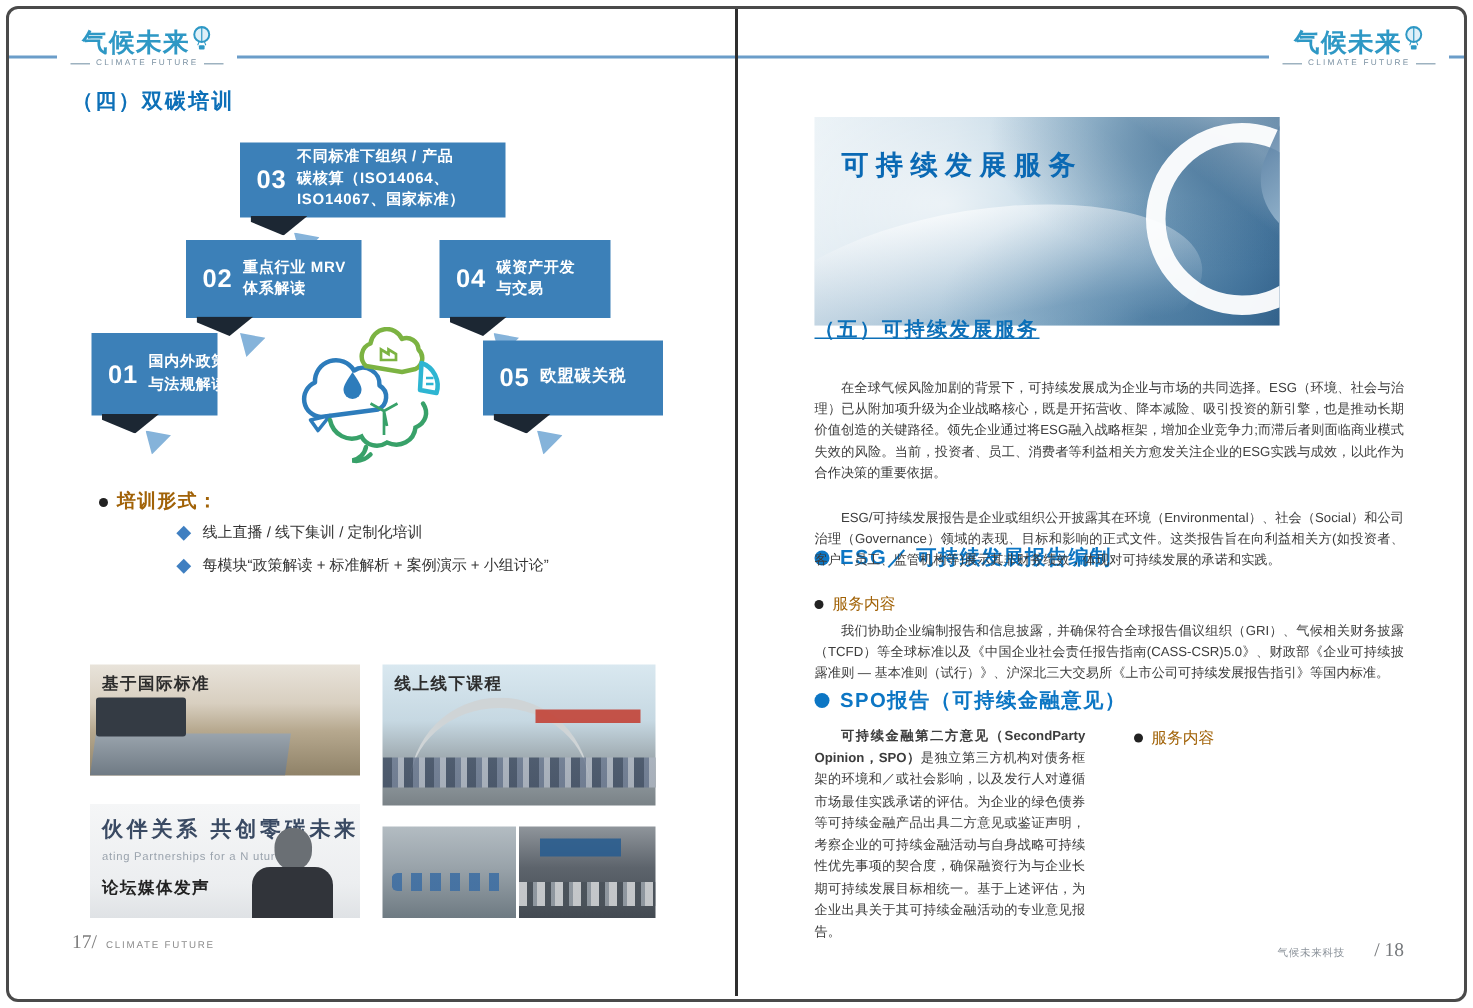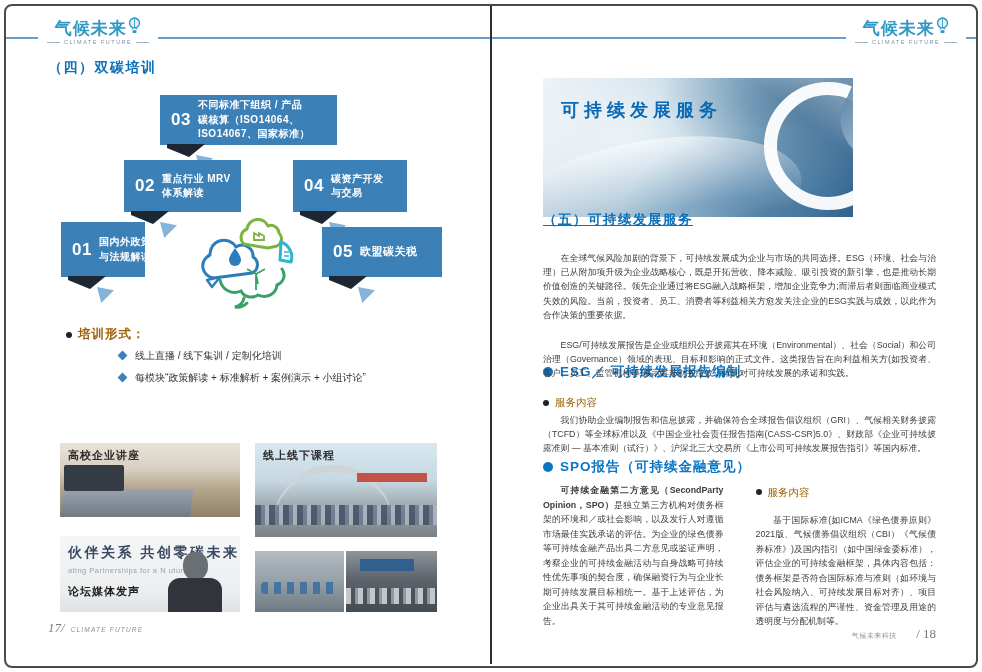--- a/index.html
+++ b/index.html
@@ -17,21 +17,21 @@
   .logo{position:absolute;top:17px;background:#fff;padding:0 9px;text-align:center;z-index:4;}
   .logo-left{left:38px;}
   .logo-right{left:846px;}
   .logo-text{font-size:17px;font-weight:bold;color:#2e98c5;letter-spacing:1px;
     display:flex;align-items:flex-end;justify-content:center;line-height:1;}
   .logo-text svg{margin:0 1px;}
   .logo-sub{font-size:5.5px;color:#7d93a4;letter-spacing:1.5px;margin-top:2px;
     display:flex;align-items:center;justify-content:center;gap:4px;white-space:nowrap;}
   .logo-dash{display:inline-block;width:13px;height:1px;background:#9db2c0;}
 
-  .page-num-left{position:absolute;left:48px;top:620px;color:#7d7d7d;z-index:2;display:flex;align-items:baseline;font-style:italic;}
+  .page-num-left{position:absolute;left:48px;top:620px;color:#7d7d7d;z-index:2;display:flex;align-items:baseline;}
   .page-num-left .big{font-size:13px;font-family:"Liberation Serif","DejaVu Serif",serif;}
   .page-num-left .small{font-size:6.5px;letter-spacing:1.2px;margin-left:6px;color:#8d8d8d;}
   .page-num-right{position:absolute;left:543px;top:624px;width:393px;text-align:right;z-index:2;}
   .page-num-right .small{font-size:7px;color:#8a9199;letter-spacing:0.5px;}
   .page-num-right .big{font-size:13px;color:#76797c;font-family:"Liberation Serif","DejaVu Serif",serif;margin-left:15px;}
 
   
   .sec-title{position:absolute;font-weight:bold;color:#0d70b8;z-index:2;letter-spacing:1.5px;}
   .h-blue{position:absolute;display:flex;align-items:center;gap:7px;color:#0c76c4;
     font-weight:bold;font-size:13.5px;letter-spacing:1px;z-index:2;}
@@ -213,21 +213,21 @@
   </div>
   <div class="t-item">
     <i class="diamond"></i>
     <span>每模块“政策解读 + 标准解析 + 案例演示 + 小组讨论”</span>
   </div>
 </div>
 
 <div class="photo ph-lecture" style="left:60px;top:443px;width:180px;height:74px;">
   <i class="desk"></i>
   <i class="screen"></i>
-  <span class="cap">高校企业讲座</span>
+  <span class="cap">基于国际标准</span>
 </div>
 
 <div class="photo ph-course" style="left:255px;top:443px;width:182px;height:94px;">
   <i class="arch"></i>
   <i class="banner"></i>
   <i class="crowd"></i>
   <span class="cap">线上线下课程</span>
 </div>
 
 <div class="photo ph-forum" style="left:60px;top:536px;width:180px;height:76px;">
@@ -301,20 +301,19 @@
 
 <div class="cols">
   <div class="col">
     <p><b>可持续金融第二方意见（SecondParty Opinion，SPO）</b><span>是独立第三方机构对债务框架的环境和／或社会影响，以及发行人对遵循市场最佳实践承诺的评估。为企业的绿色债券等可持续金融产品出具二方意见或鉴证声明，考察企业的可持续金融活动与自身战略可持续性优先事项的契合度，确保融资行为与企业长期可持续发展目标相统一。基于上述评估，为企业出具关于其可持续金融活动的专业意见报告。</span></p>
   </div>
   <div class="col">
     <div class="h-dark">
       <i class="dot-dark"></i>
       <span>服务内容</span>
     </div>
-    <p>基于国际标准(如ICMA《绿色债券原则》2021版、气候债券倡议组织（CBI）《气候债券标准》)及国内指引（如中国绿金委标准），评估企业的可持续金融框架，具体内容包括：债务框架是否符合国际标准与准则（如环境与社会风险纳入、可持续发展目标对齐）、项目评估与遴选流程的严谨性、资金管理及用途的透明度与分配机制等。</p>
   </div>
 </div>
 
 <div class="page-num-right">
   <span class="small">气候未来科技</span>
   <span class="big">/ 18</span>
 </div>
 
 </body></html>

